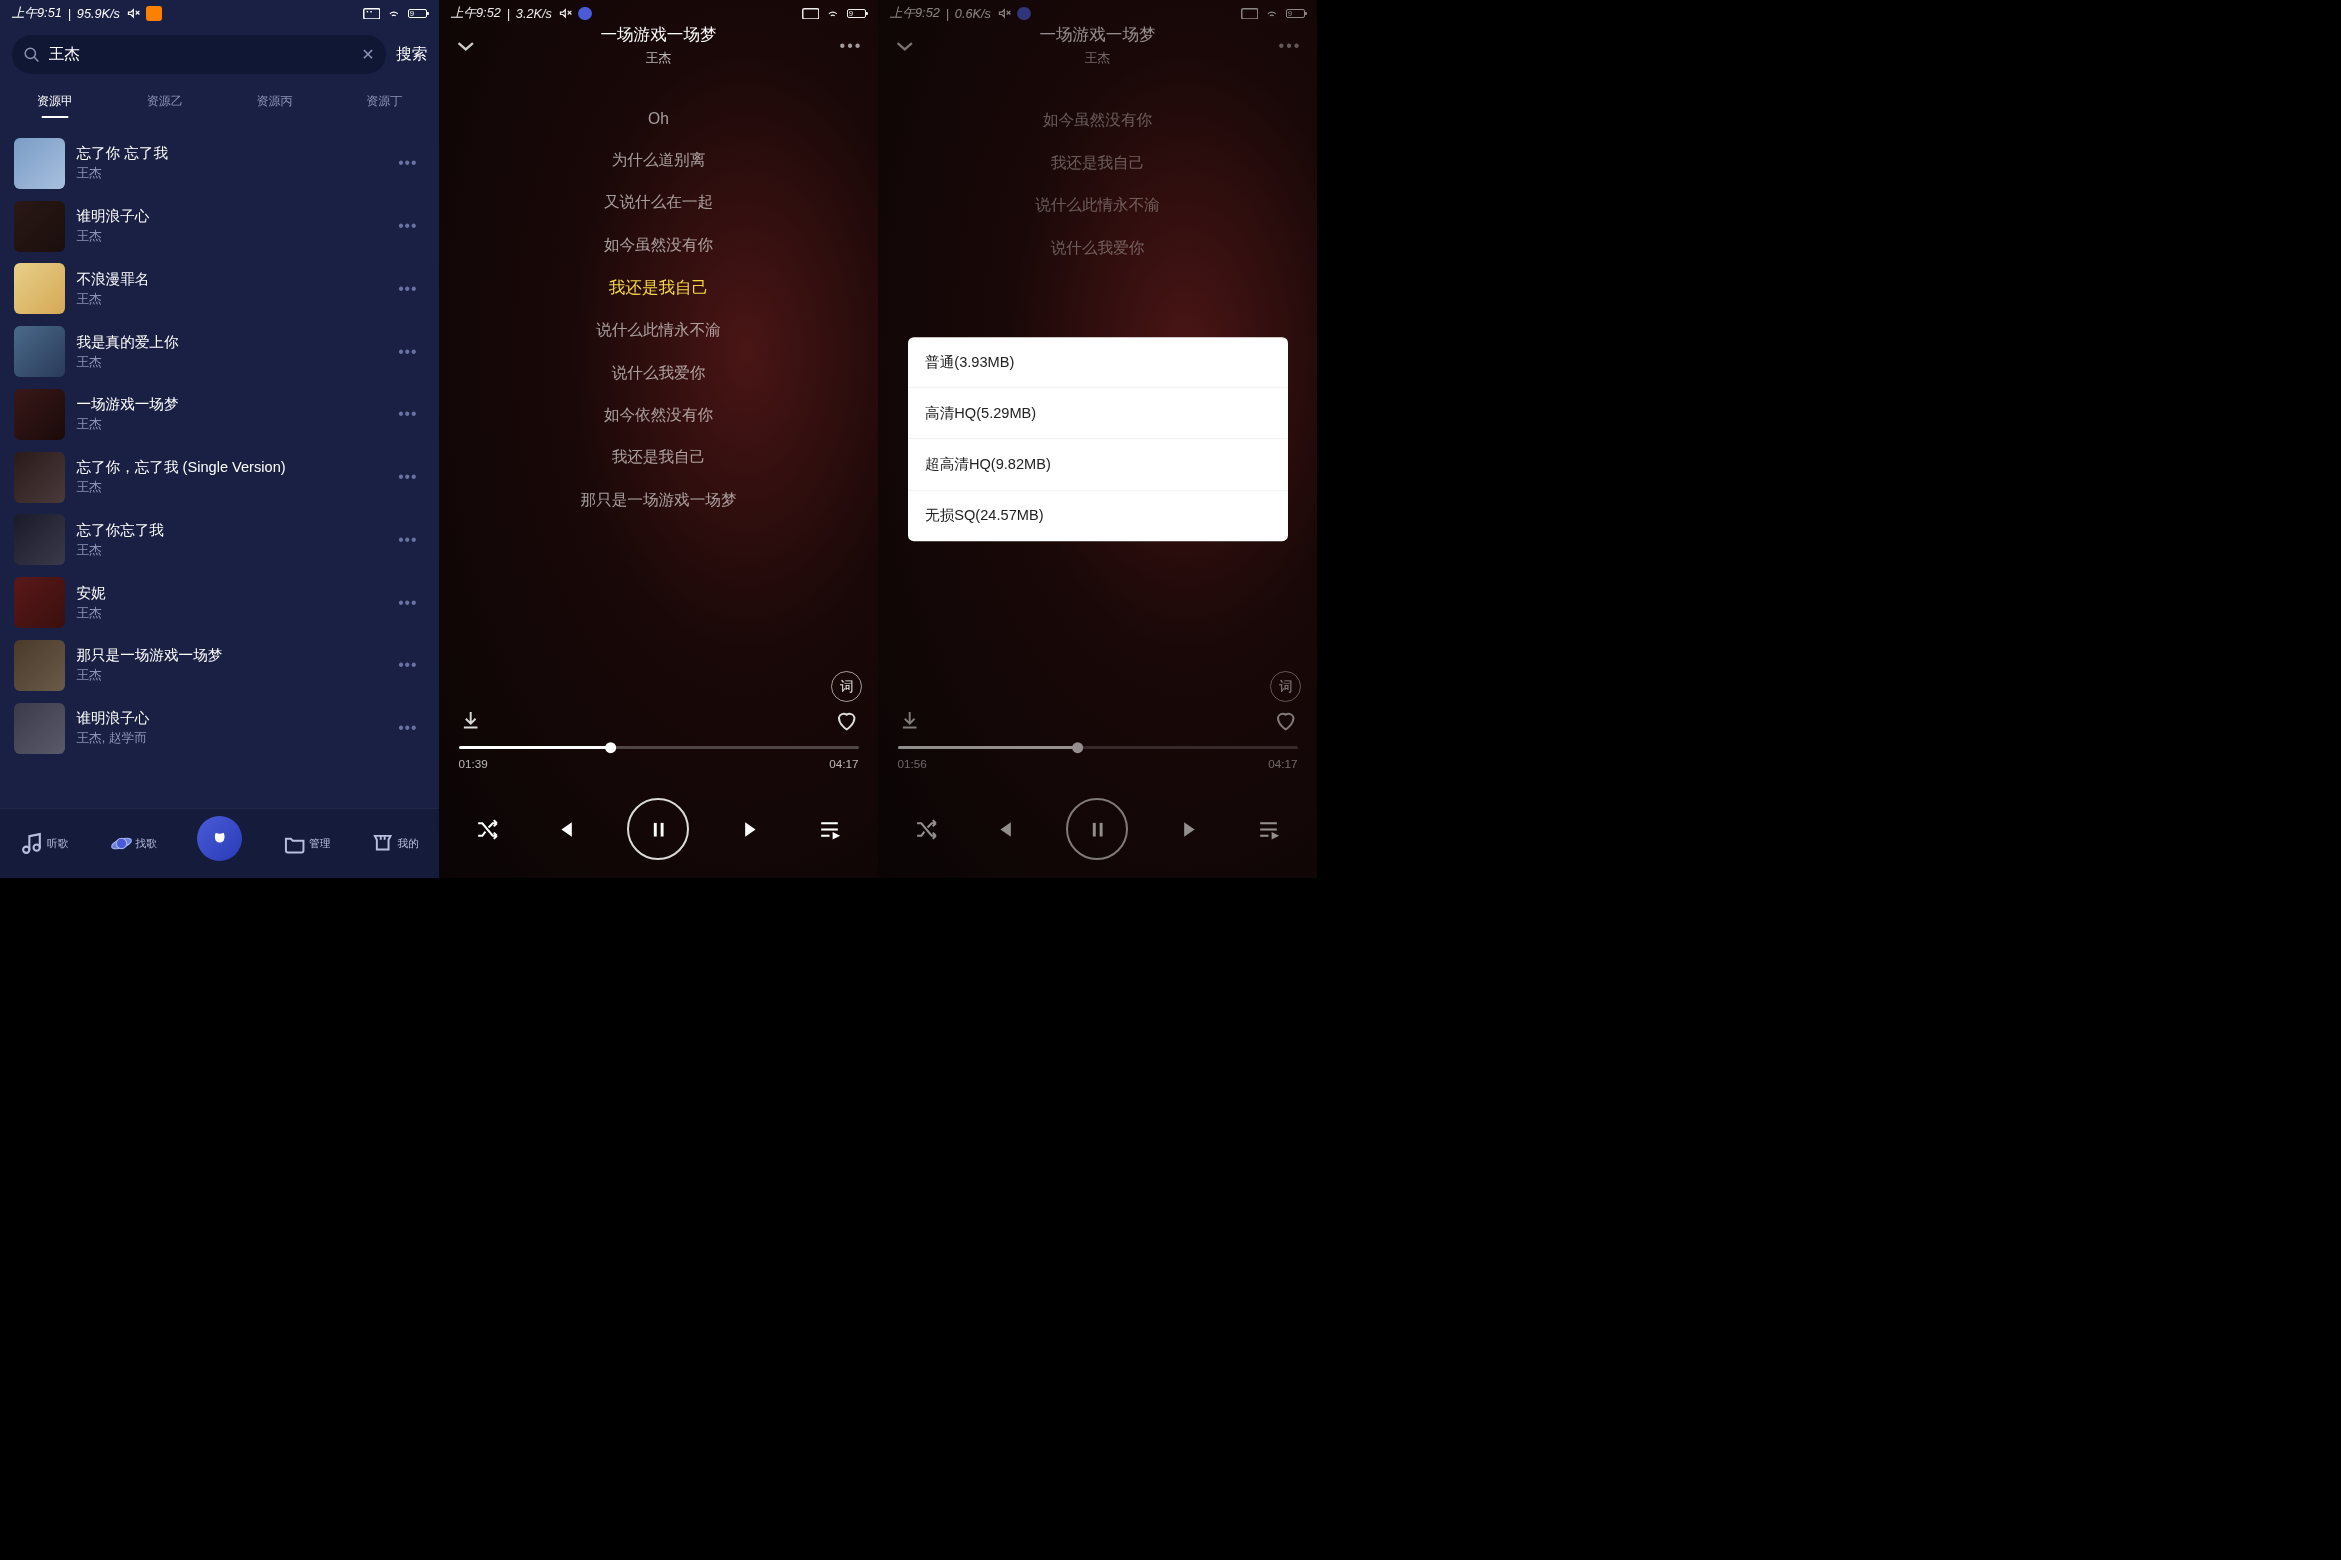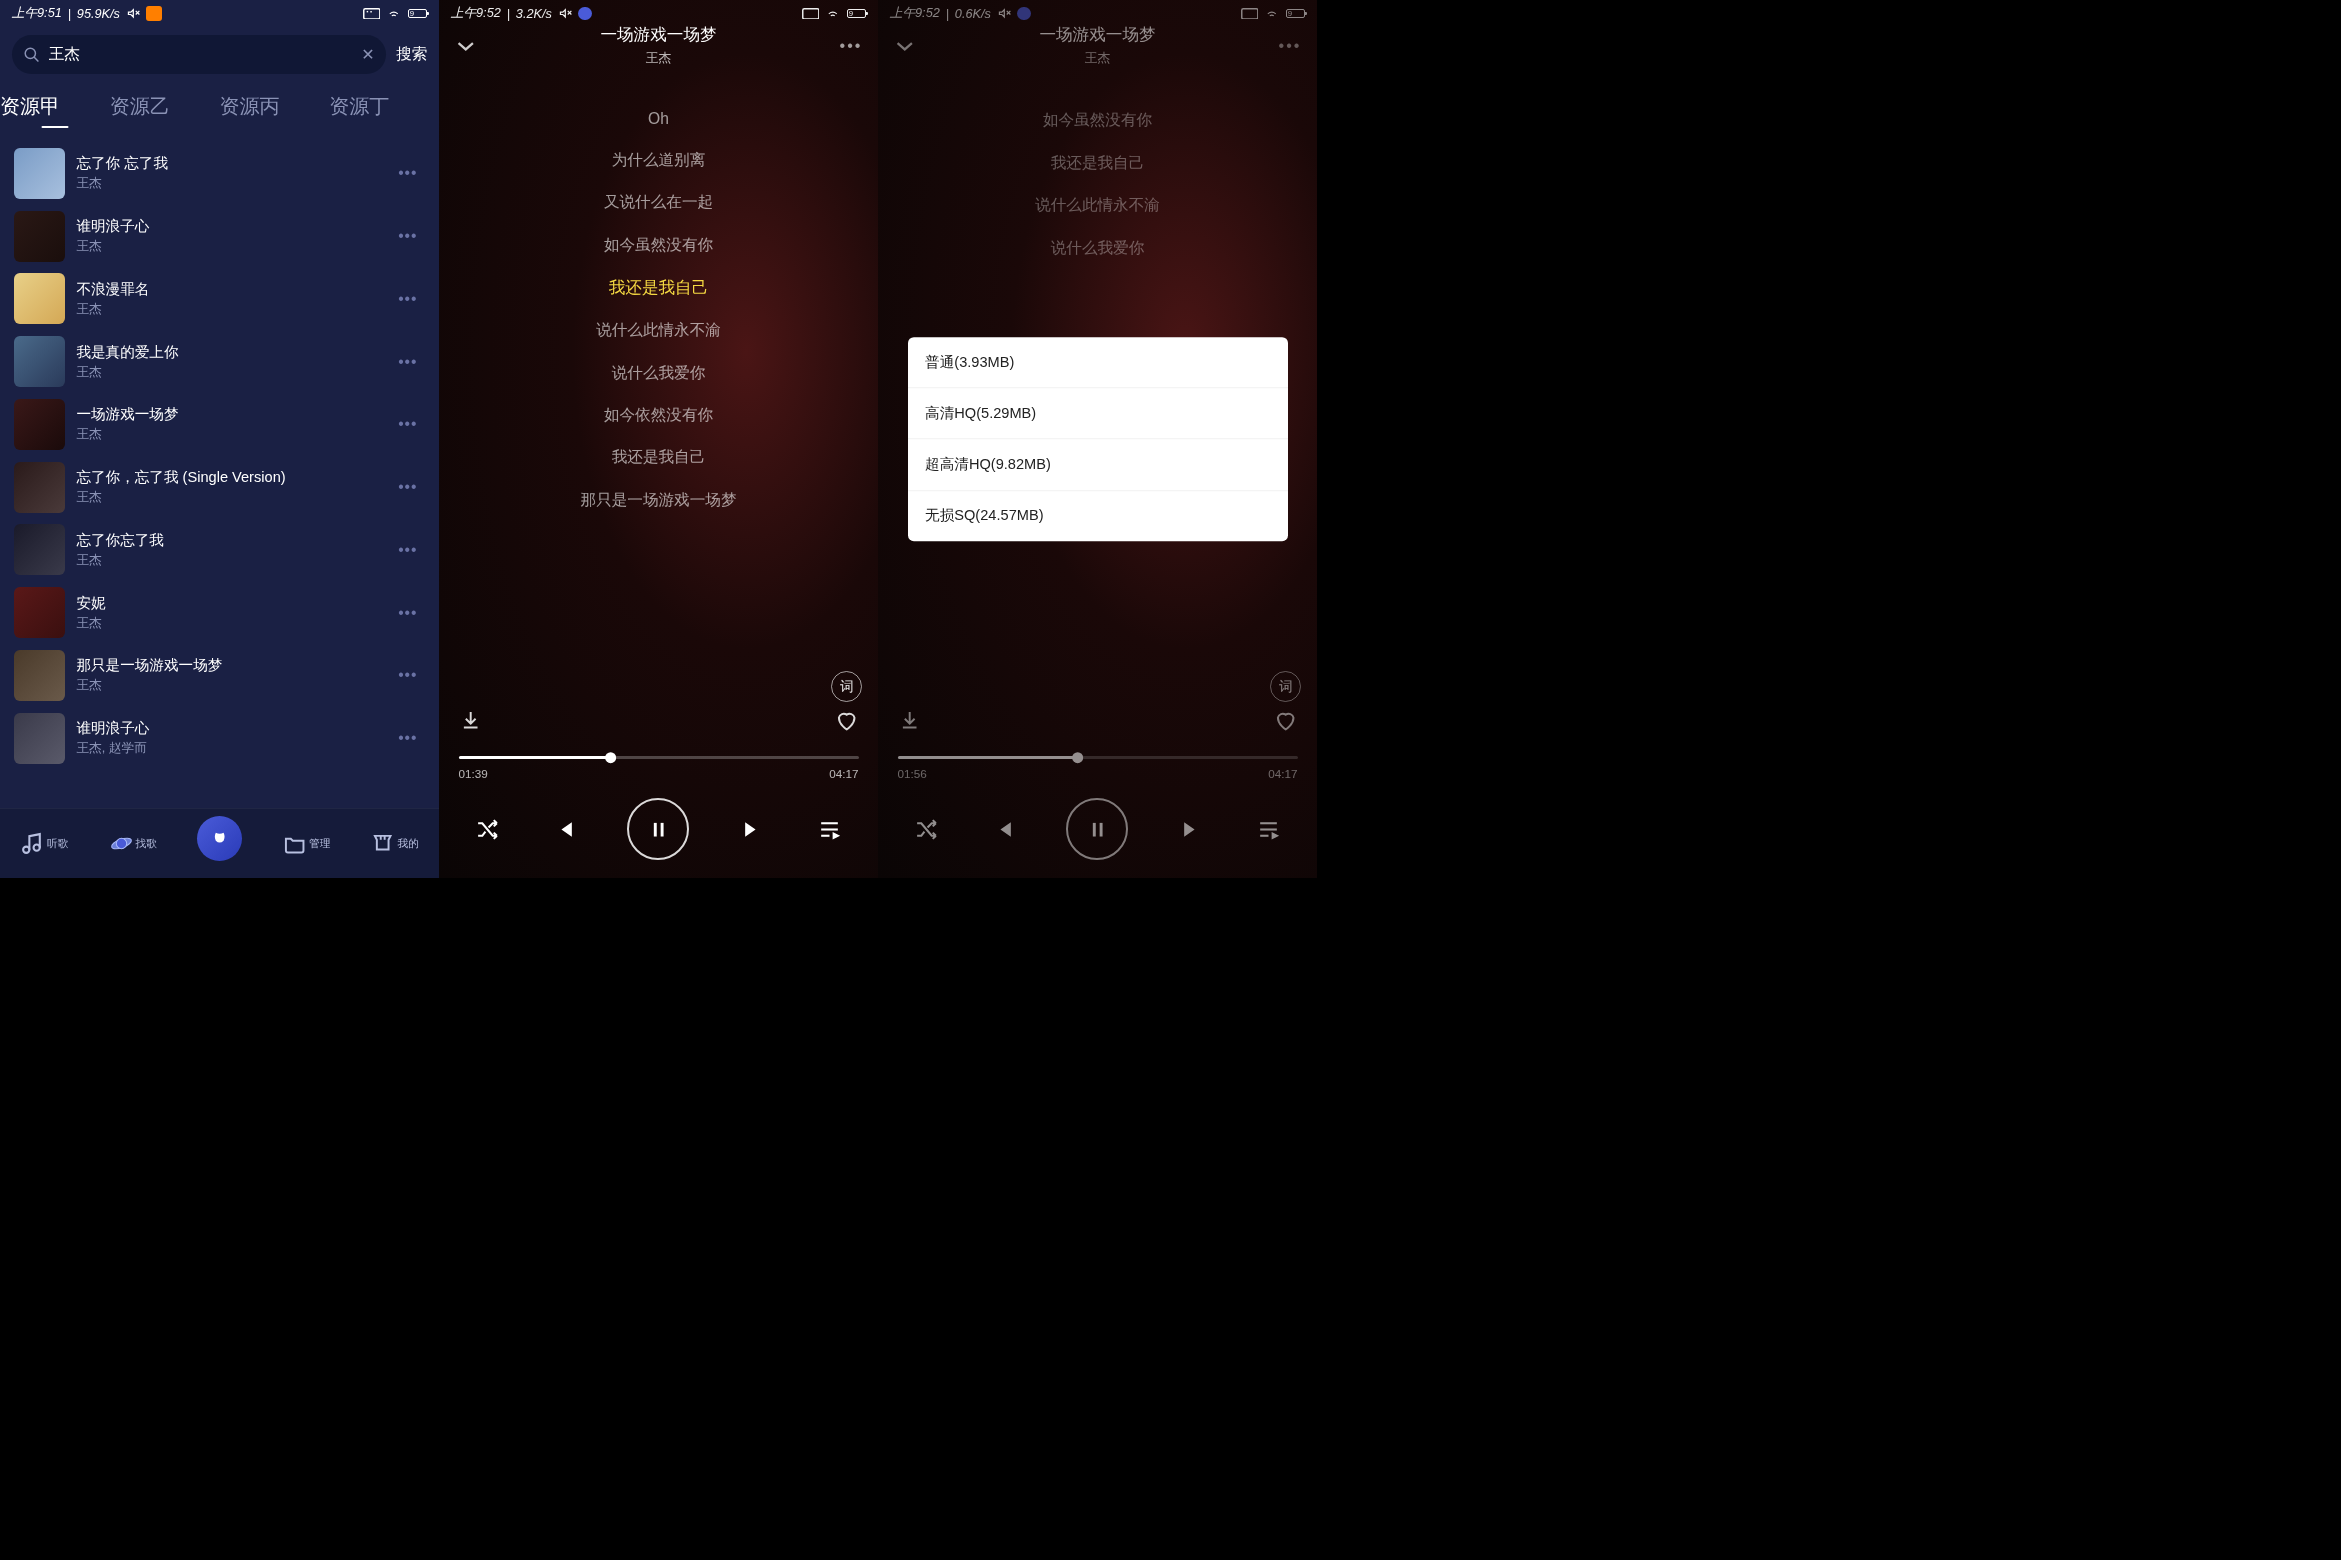--- a/index.html
+++ b/index.html
@@ -18,21 +18,21 @@
 .battery-level { font-size: 7.8px; line-height: 1; }
 
 .search-row { display: flex; align-items: center; padding: 7.8px 11.7px; gap: 9.8px; }
 .search-box { flex: 1; background: #101735; border-radius: 21.5px; height: 39px; display: flex; align-items: center; padding: 0 11.7px; gap: 7.8px; }
 .search-icon { color: #8a92b5; }
 .search-input { flex: 1; background: transparent; border: none; color: #fff; font-size: 15.6px; outline: none; }
 .clear-icon { color: #8a92b5; cursor: pointer; }
 .search-btn { color: #fff; font-size: 15.6px; }
 
 .tabs { display: flex; padding: 5.9px 0 11.7px; }
-.tab { flex: 1; color: #8a92b5; font-size: 20px; padding: 5.9px 0; }
+.tab { flex: 1; text-align: center; color: #8a92b5; font-size: 12px; padding: 5.9px 0; }
 .tab.active { color: #fff; position: relative; }
 .tab.active::after { content: ''; position: absolute; bottom: -2px; left: 50%; transform: translateX(-50%); width: 27px; height: 2px; background: #fff; border-radius: 1px; }
 
 .song-list { padding: 3.9px 0; }
 .song-row { display: flex; align-items: center; padding: 5.9px 13.7px; gap: 11.7px; }
 .thumb { width: 51px; height: 51px; border-radius: 5.9px; background: linear-gradient(135deg,#333,#555); flex-shrink: 0; overflow: hidden; display: flex; align-items: center; justify-content: center; font-size: 9.8px; color: rgba(255,255,255,0.4); }
 .thumb.t0{background:linear-gradient(135deg,#7a9cc6,#a8c0de);} 
 .thumb.t1{background:linear-gradient(135deg,#2a1815,#1a0e0c);} 
 .thumb.t2{background:linear-gradient(135deg,#e8d088,#d4a855);} 
 .thumb.t3{background:linear-gradient(135deg,#4a6a8a,#2a3a5a);} 
@@ -66,21 +66,21 @@
 
 .lyrics { padding: 39px 19.5px 9.8px; text-align: center; }
 .lyric { color: rgba(255,255,255,0.6); font-size: 15.6px; padding: 10.7px 0; }
 .lyric.active { color: #f5d942; font-size: 16.6px; }
 
 .lyric-btn { position: absolute; right: 15.6px; bottom: 176px; width: 31px; height: 31px; border: 1.5px solid rgba(255,255,255,0.6); border-radius: 50%; color: rgba(255,255,255,0.9); display: flex; align-items: center; justify-content: center; font-size: 13.7px; }
 
 .np-actions { position: absolute; bottom: 146px; left: 0; right: 0; display: flex; justify-content: space-between; padding: 0 19.5px; }
 .np-action { color: rgba(255,255,255,0.85); }
 
-.progress { position: absolute; bottom: 98px; left: 19.5px; right: 19.5px; }
+.progress { position: absolute; bottom: 108px; left: 19.5px; right: 19.5px; }
 .progress-bar { height: 2.9px; background: rgba(255,255,255,0.25); border-radius: 2px; position: relative; }
 .progress-fill { position: absolute; left: 0; top: 0; height: 100%; background: #fff; border-radius: 2px; }
 .progress-thumb { position: absolute; top: 50%; transform: translate(-50%,-50%); width: 11.7px; height: 11.7px; background: #fff; border-radius: 50%; }
 .progress-times { display: flex; justify-content: space-between; margin-top: 7.8px; font-size: 11.7px; color: rgba(255,255,255,0.7); }
 
 .controls { position: absolute; bottom: 17.6px; left: 0; right: 0; display: flex; align-items: center; justify-content: space-around; padding: 0 9.8px; }
 .ctrl { color: #fff; }
 .play-btn { width: 62px; height: 62px; border: 2px solid rgba(255,255,255,0.85); border-radius: 50%; display: flex; align-items: center; justify-content: center; }
 
 

